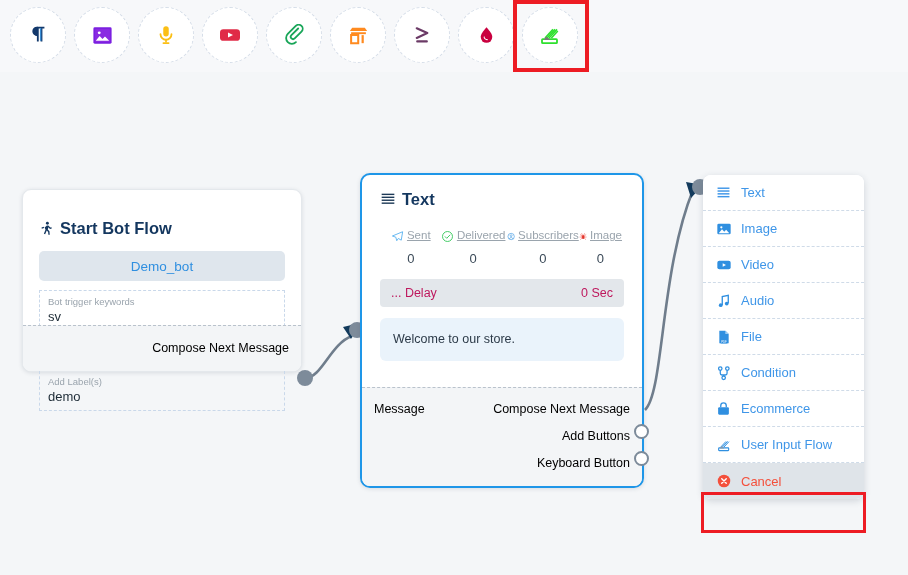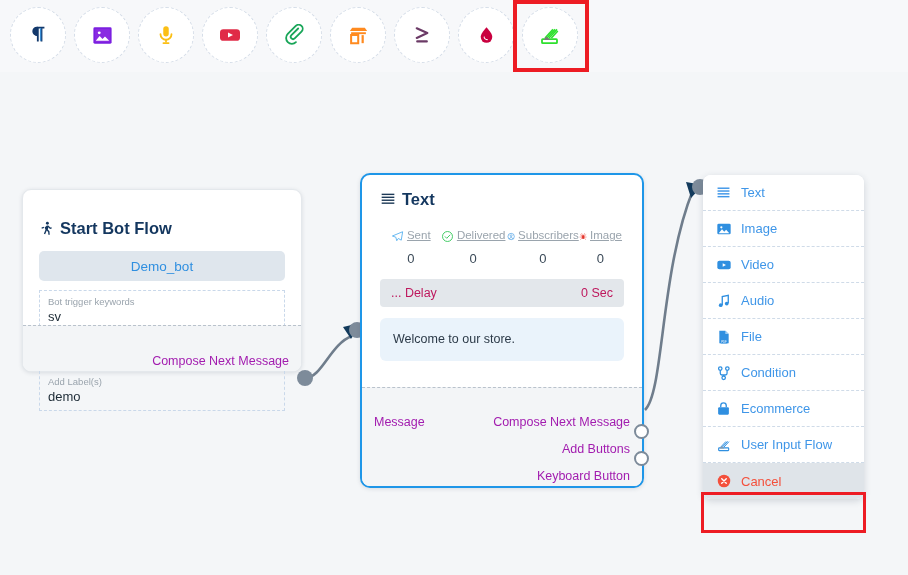--- a/index.html
+++ b/index.html
@@ -75,24 +75,23 @@
     box-sizing: border-box;
   }
   .node-footer {
     background: #f3f5f7;
     border-top: 1px dashed #b9c2cc;
     border-radius: 0 0 8px 8px;
     position: relative;
   }
   .port-label {
     font-size: 12.5px;
-    color: #a21caf;
+    color: #000000;
     line-height: 1;
     white-space: nowrap;
-    margin-top: 13px;
   }
   .port-dot {
     position: absolute;
     width: 15px;
     height: 15px;
     border-radius: 50%;
     box-sizing: border-box;
   }
   .port-dot.hollow { background: #ffffff; border: 2px solid #7d8b9a; }
 

